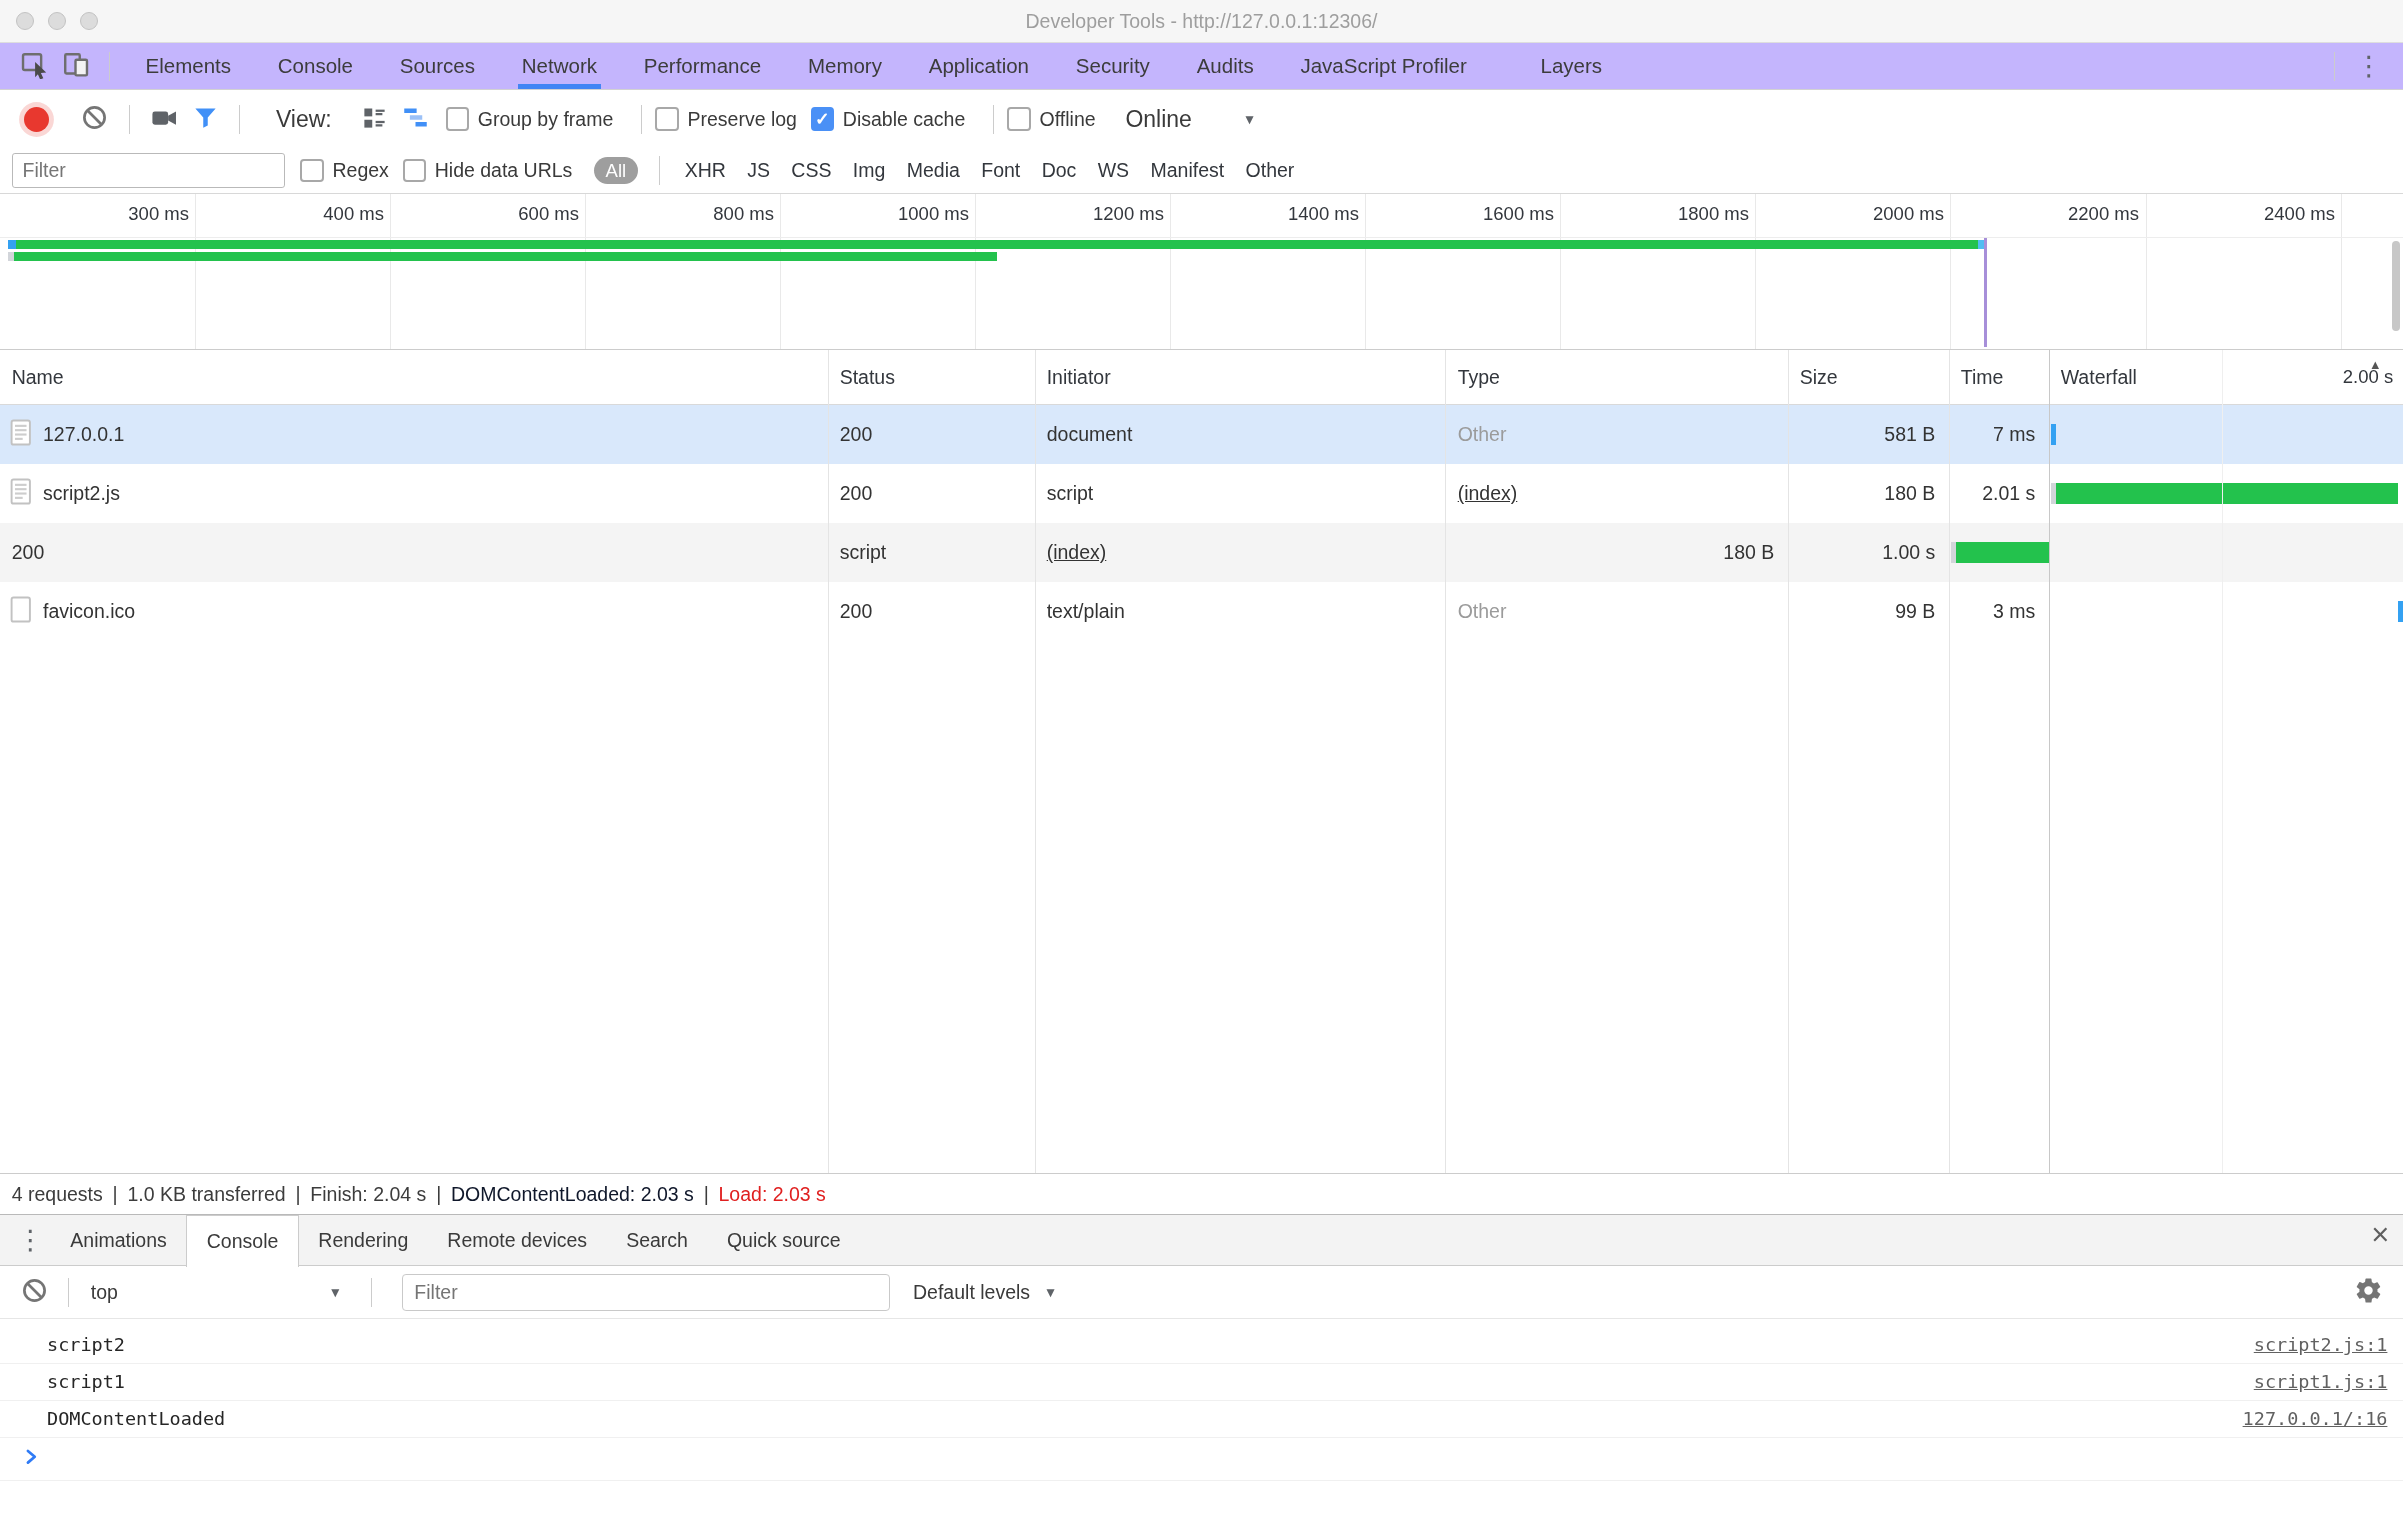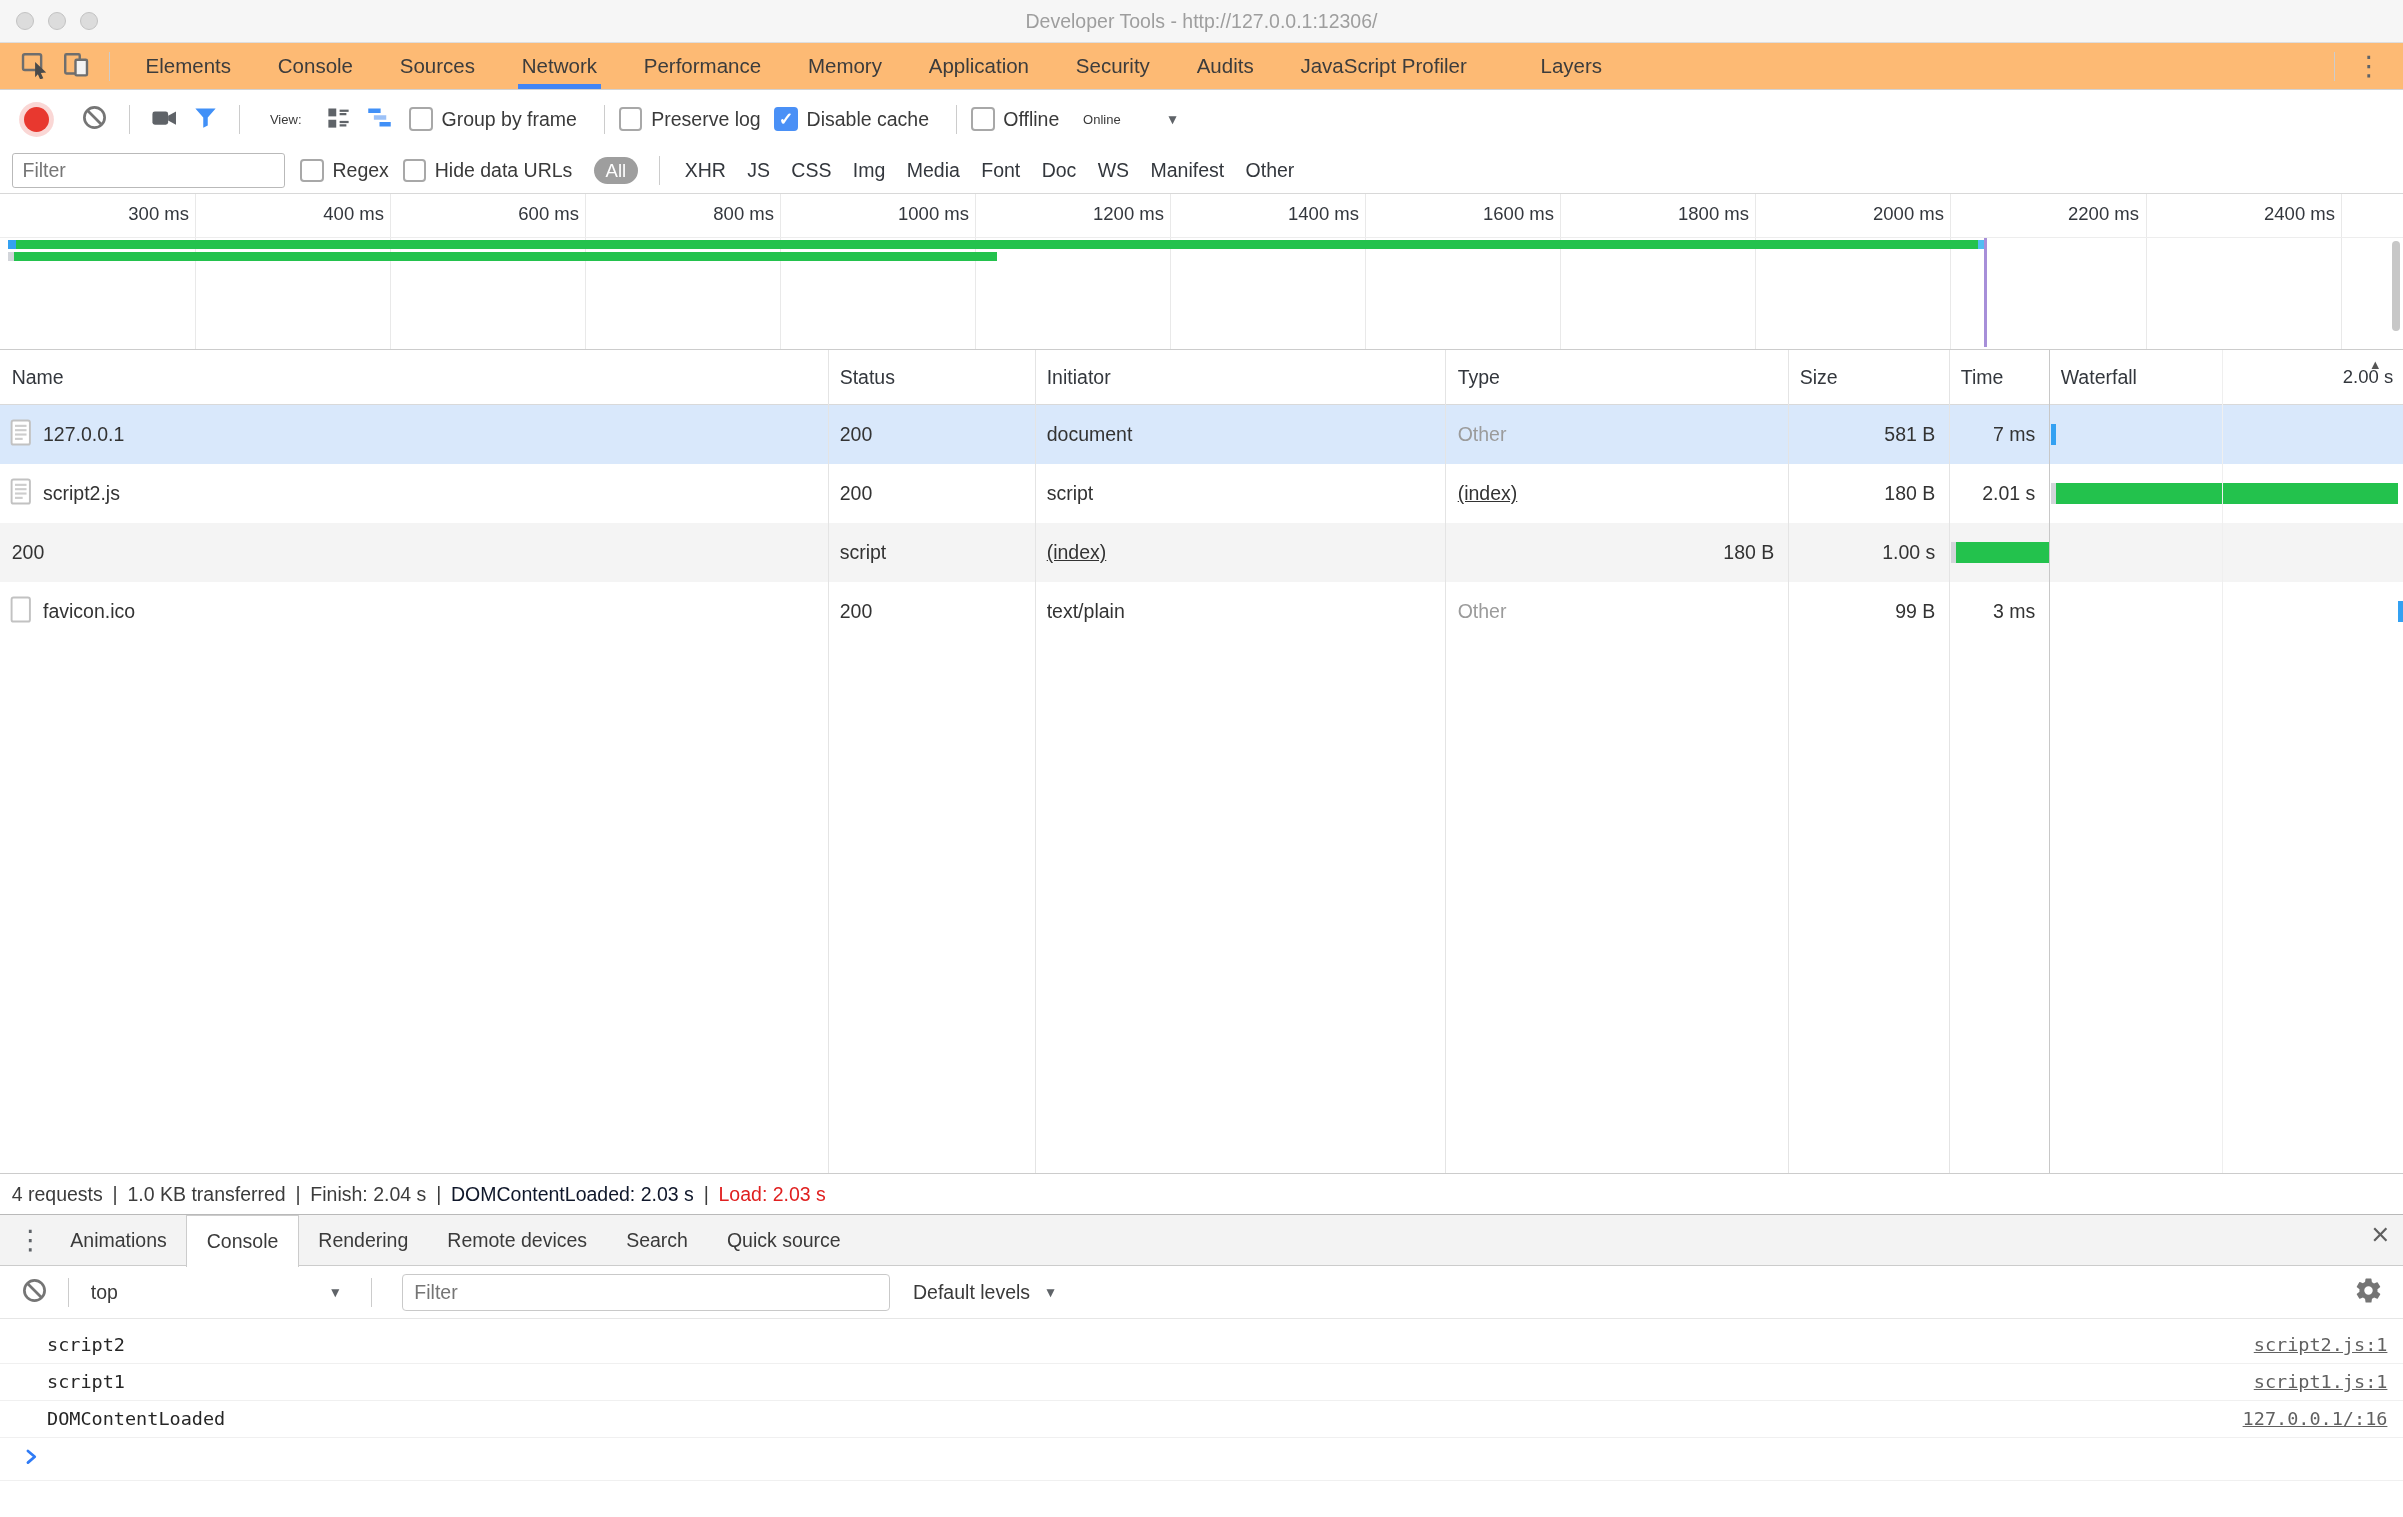--- a/index.html
+++ b/index.html
@@ -9,36 +9,36 @@
   .abs{position:absolute;left:0;right:0;}
 
   
   .titlebar{top:0;height:43px;background:#f6f6f6;border-bottom:1px solid #dedede;}
   .traffic{position:absolute;top:11.7px;left:15.6px;display:flex;gap:13.7px;}
   .light{width:18.5px;height:18.5px;border-radius:50%;background:#dcdcdc;border:1px solid #c3c3c3;}
   .win-title{position:absolute;inset:0;display:flex;align-items:center;justify-content:center;
              color:#9e9e9e;font-size:19.5px;}
 
   
-  .tabbar{top:43px;height:47px;background:#fdba74;border-bottom:1px solid #d2d2d2;
+  .tabbar{top:43px;height:47px;background:#c4b5fd;border-bottom:1px solid #d2d2d2;
           display:flex;align-items:center;padding:0 13.7px;}
   .vdiv{width:1px;height:29px;background:#ccc;margin:0 13.7px;flex:none;}
   .icon-btn{display:flex;align-items:center;justify-content:center;width:41px;height:41px;flex:none;}
   .tabs{display:flex;align-items:stretch;height:100%;margin-left:17.6px;gap:39px;}
   .tab{display:flex;align-items:center;font-size:20.5px;color:#3c3c3c;padding:0 3.9px;white-space:nowrap;}
   .tab.selected{box-shadow:inset 0 -4.9px 0 #4285f4;}
   .tab-extra-gap{margin-left:27px;}
   .kebab{font-size:27px;color:#5f6368;line-height:1;}
 
   
   .net-toolbar{top:90px;height:59px;background:#fff;border-bottom:1px solid #e6e6e6;
                display:flex;align-items:center;padding:0 15.6px;}
   .record-dot{width:25px;height:25px;border-radius:50%;background:#e8382f;
               box-shadow:0 0 0 4.9px rgba(232,56,47,.2);margin:0 7.8px;}
-  .tool-label{font-size:13px;color:#3a3a3a;margin:0 16px;white-space:nowrap;}
+  .tool-label{font-size:23px;color:#3a3a3a;margin:0 22px;white-space:nowrap;}
   .cb{width:23.4px;height:23.4px;border:2px solid #a8a8a8;border-radius:3.9px;background:#fff;flex:none;}
   .cb.checked{background:#4a90f6;border-color:#4a90f6;position:relative;}
   .cb.checked::after{content:"✓";position:absolute;inset:0;color:#fff;font-size:17.6px;font-weight:bold;
                      display:flex;align-items:center;justify-content:center;}
   .cb-label{font-size:19.5px;color:#3a3a3a;margin:0 13.7px 0 8.8px;white-space:nowrap;}
   .dd-arrow{font-size:13.7px;color:#5f6368;margin:0 7.8px;}
 
   
   .filterbar{top:148px;height:46px;background:#fff;border-bottom:1px solid #d8d8d8;
              display:flex;align-items:center;padding:0 11.7px;}

